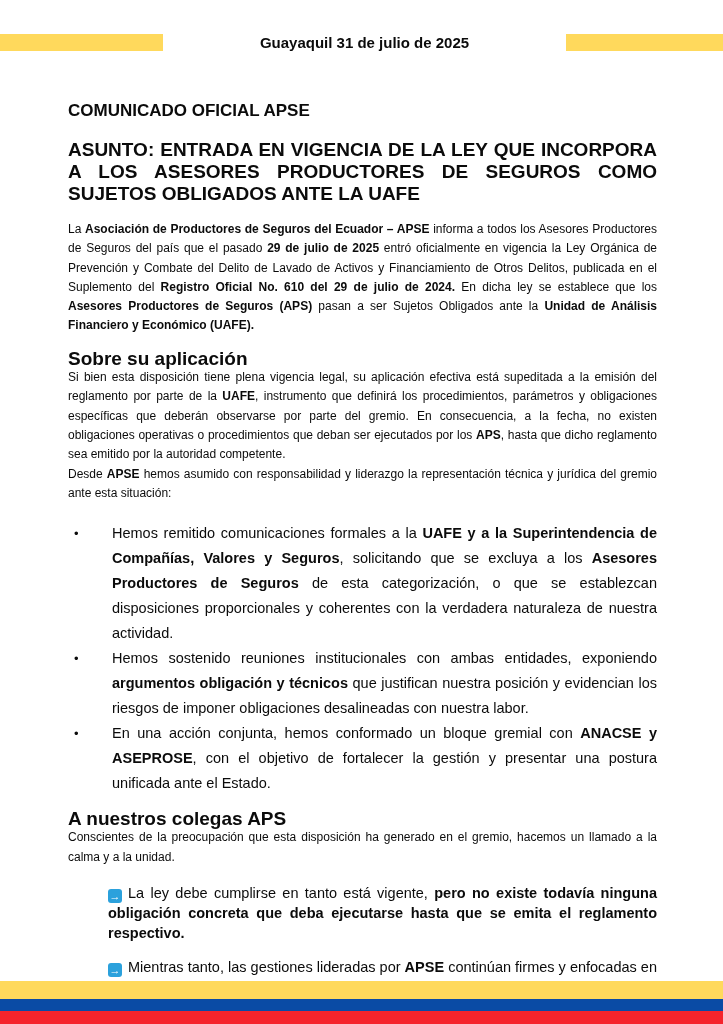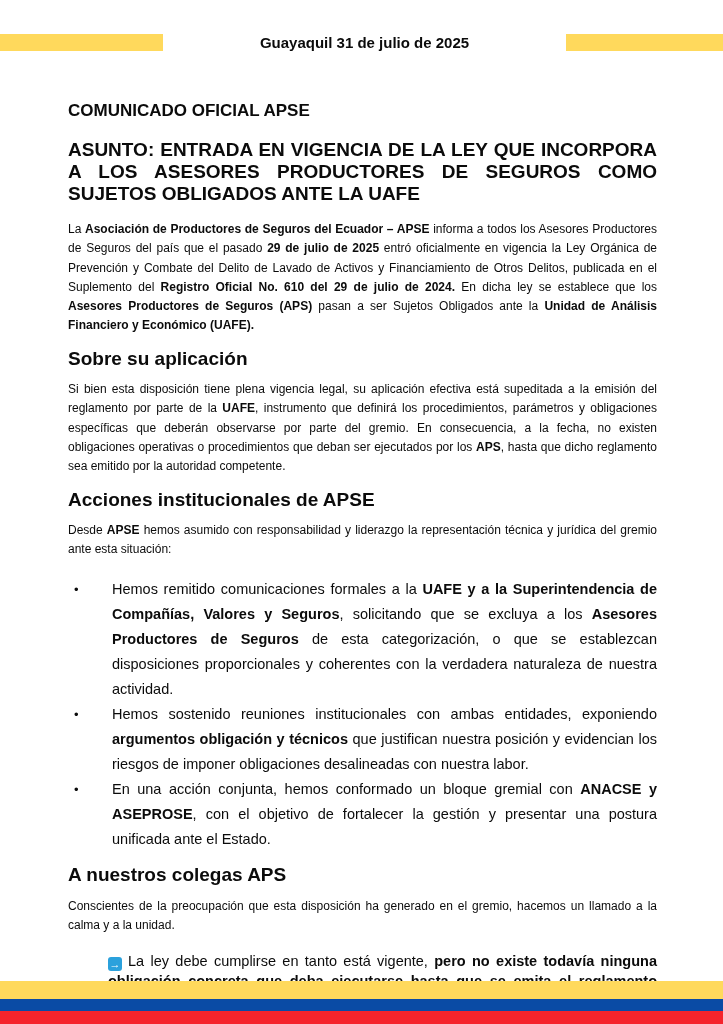--- a/index.html
+++ b/index.html
@@ -42,21 +42,21 @@
   .subject{
     margin:18px 0 0 0;
     font-size:19px;font-weight:bold;line-height:22px;
     text-align:justify;
   }
   .para{
     margin:15px 0 0 0;
     font-size:12px;line-height:19.3px;
     text-align:justify;
   }
-  .para.tight{margin-top:12px;}
+  .para.tight{margin-top:0;}
   h2.sec{
     margin:13px 0 0 0;
     font-size:19px;font-weight:bold;line-height:19.3px;
   }
   strong{font-weight:bold;}
   ul.bullets{
     margin:18px 0 0 0;padding:0;list-style:none;
     font-size:14.5px;line-height:25px;
   }
   ul.bullets li{
@@ -108,21 +108,20 @@
 
     <h1 class="doc-title">COMUNICADO OFICIAL APSE</h1>
 
     <p class="subject">ASUNTO: ENTRADA EN VIGENCIA DE LA LEY QUE INCORPORA A LOS ASESORES PRODUCTORES DE SEGUROS COMO SUJETOS OBLIGADOS ANTE LA UAFE</p>
 
     <p class="para">La <strong>Asociación de Productores de Seguros del Ecuador – APSE</strong> informa a todos los Asesores Productores de Seguros del país que el pasado <strong>29 de julio de 2025</strong> entró oficialmente en vigencia la Ley Orgánica de Prevención y Combate del Delito de Lavado de Activos y Financiamiento de Otros Delitos, publicada en el Suplemento del <strong>Registro Oficial No. 610 del 29 de julio de 2024.</strong> En dicha ley se establece que los <strong>Asesores Productores de Seguros (APS)</strong> pasan a ser Sujetos Obligados ante la <strong>Unidad de Análisis Financiero y Económico (UAFE).</strong></p>
 
     <h2 class="sec">Sobre su aplicación</h2>
     <p class="para tight">Si bien esta disposición tiene plena vigencia legal, su aplicación efectiva está supeditada a la emisión del reglamento por parte de la <strong>UAFE</strong>, instrumento que definirá los procedimientos, parámetros y obligaciones específicas que deberán observarse por parte del gremio. En consecuencia, a la fecha, no existen obligaciones operativas o procedimientos que deban ser ejecutados por los <strong>APS</strong>, hasta que dicho reglamento sea emitido por la autoridad competente.</p>
 
-    <h2 class="sec">Acciones institucionales de APSE</h2>
     <p class="para tight">Desde <strong>APSE</strong> hemos asumido con responsabilidad y liderazgo la representación técnica y jurídica del gremio ante esta situación:</p>
 
     <ul class="bullets">
       <li>Hemos remitido comunicaciones formales a la <strong>UAFE y a la Superintendencia de Compañías, Valores y Seguros</strong>, solicitando que se excluya a los <strong>Asesores Productores de Seguros</strong> de esta categorización, o que se establezcan disposiciones proporcionales y coherentes con la verdadera naturaleza de nuestra actividad.</li>
       <li>Hemos sostenido reuniones institucionales con ambas entidades, exponiendo <strong>argumentos obligación y técnicos</strong> que justifican nuestra posición y evidencian los riesgos de imponer obligaciones desalineadas con nuestra labor.</li>
       <li>En una acción conjunta, hemos conformado un bloque gremial con <strong>ANACSE y ASEPROSE</strong>, con el objetivo de fortalecer la gestión y presentar una postura unificada ante el Estado.</li>
     </ul>
 
     <h2 class="sec">A nuestros colegas APS</h2>
     <p class="para tight">Conscientes de la preocupación que esta disposición ha generado en el gremio, hacemos un llamado a la calma y a la unidad.</p>

